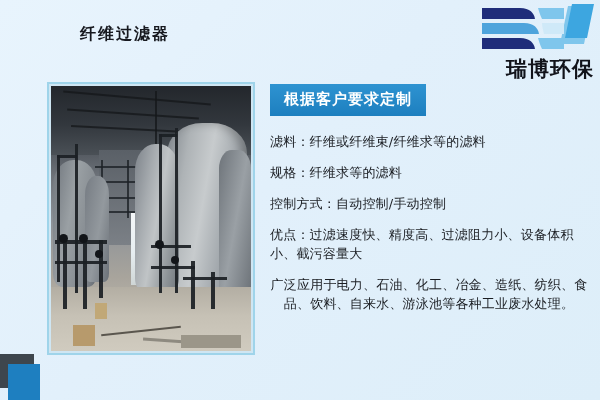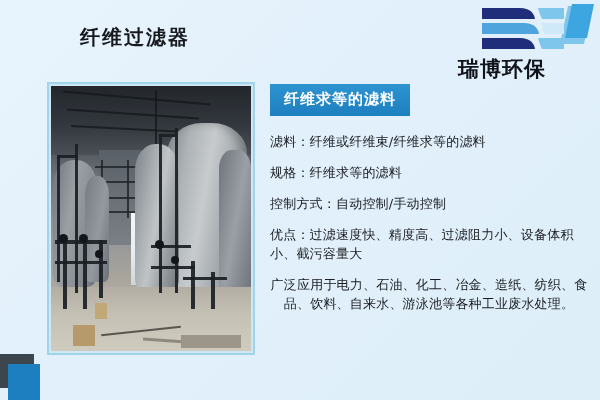--- a/index.html
+++ b/index.html
@@ -33,35 +33,35 @@
     top: 0;
     left: 14px;
     width: 122px;
     height: 48px;
   }
   #logo-text {
     position: absolute;
     bottom: 0px;
     left: 0;
     width: 136px;
-    text-align: left;
+    text-align: right;
     font-size: 21px;
     font-weight: bold;
     letter-spacing: 1px;
     color: #11131a;
     line-height: 26px;
     font-family: "DejaVu Sans", "Liberation Sans", sans-serif;
   }
 
   
   #page-title {
     position: absolute;
     left: 80px;
     top: 24px;
-    font-size: 20px;
+    font-size: 16px;
     font-weight: bold;
     color: #17191f;
     letter-spacing: 2px;
     font-family: "DejaVu Sans", "Liberation Sans", sans-serif;
   }
 
   
   #photo-frame {
     position: absolute;
     left: 47px;
@@ -308,21 +308,21 @@
 
       <div class="box1"></div>
       <div class="box2"></div>
       <div class="hose"></div>
       <div class="hose2"></div>
       <div class="pallet"></div>
     </div>
   </div>
 
   <div id="content">
-    <div id="badge">纤维求等的滤料</div>
+    <div id="badge">根据客户要求定制</div>
     <div id="spec-list">
       <div class="spec-line">滤料：纤维或纤维束/纤维求等的滤料</div>
       <div class="spec-line">规格：纤维求等的滤料</div>
       <div class="spec-line">控制方式：自动控制/手动控制</div>
       <div class="spec-line wrap">优点：过滤速度快、精度高、过滤阻力小、设备体积小、截污容量大</div>
       <div class="spec-line wrap last">广泛应用于电力、石油、化工、冶金、造纸、纺织、食品、饮料、自来水、游泳池等各种工业废水处理。</div>
     </div>
   </div>
 
   <div id="deco">

